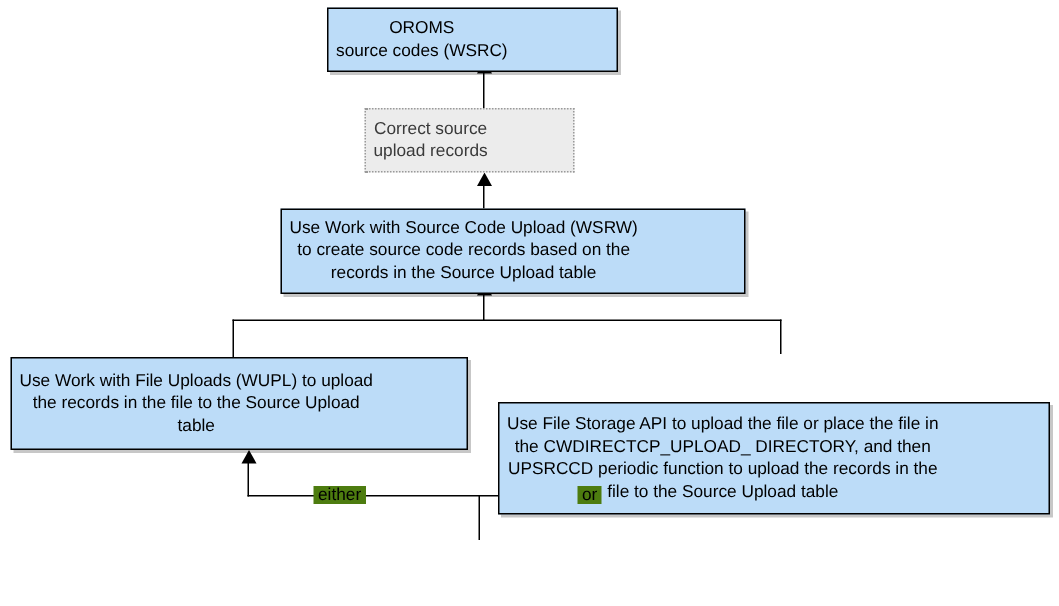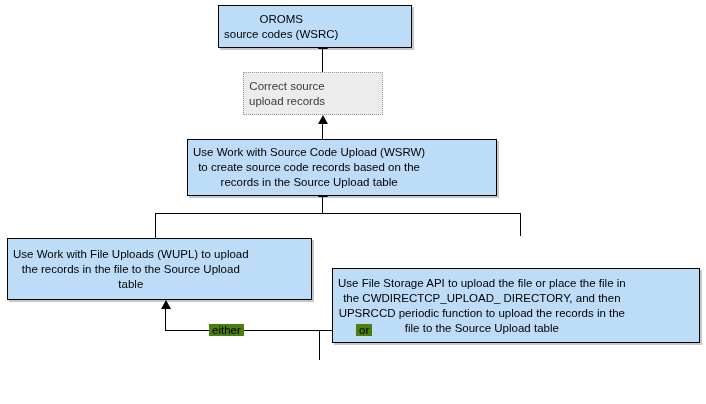--- a/index.html
+++ b/index.html
@@ -130,15 +130,15 @@
 
   <div class="node" style="left:332px; top:236px; width:368px; height:75px;margin-top:32px;">
     <span class="txt">Use File Storage API to upload the file or place the file in
 the CWDIRECTCP_UPLOAD_ DIRECTORY, and then
 UPSRCCD periodic function to upload the records in the
 file to the Source Upload table</span>
   </div>
 
 
   <div class="edge-label" style="left:209px; top:324px;">either</div>
-  <div class="edge-label" style="left:356px; top:324px;">or</div>
+  <div class="edge-label" style="left:385px; top:324px;">or</div>
 
 </div>
 
 </body></html>

